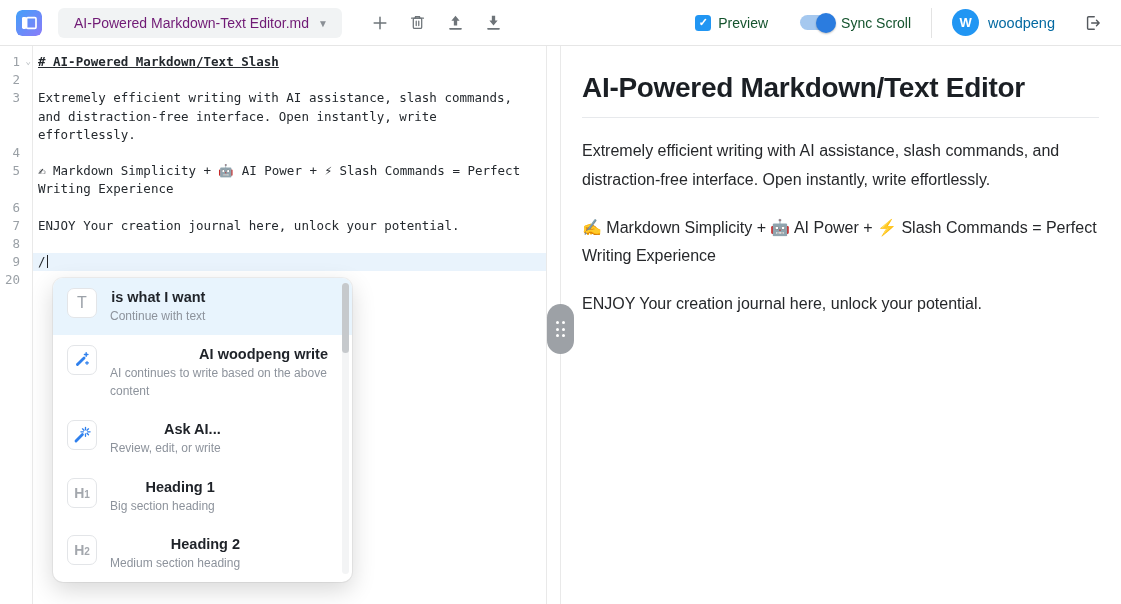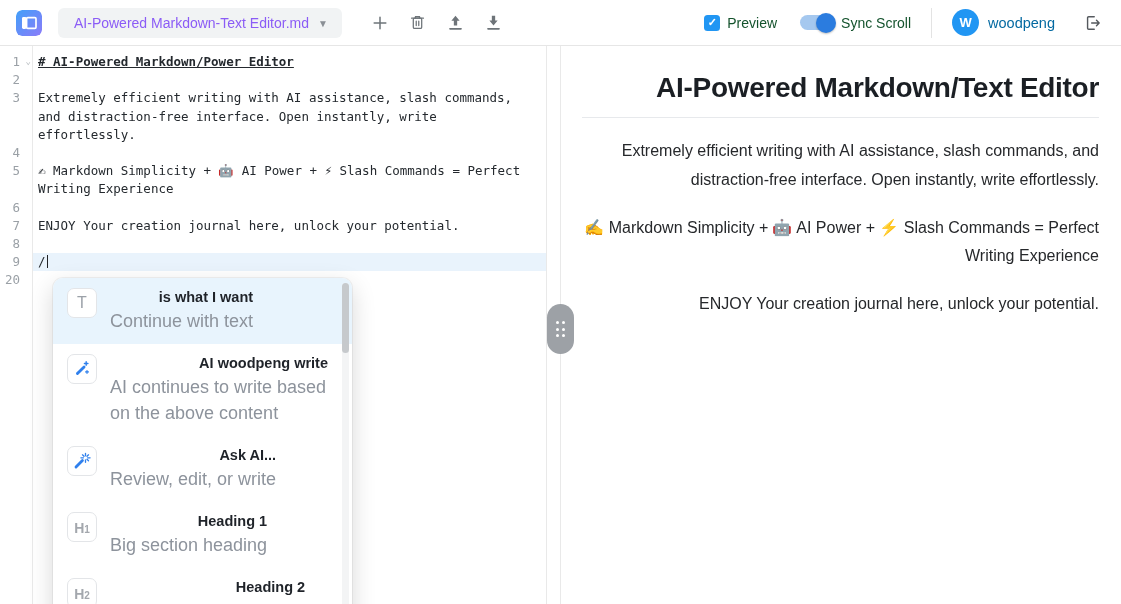--- a/index.html
+++ b/index.html
@@ -5,50 +5,50 @@
   * { margin:0; padding:0; box-sizing:border-box; }
   html,body { width:1121px; height:604px; background:#fff; overflow:hidden;
               font-family:"Liberation Sans", sans-serif; }
 
   
   .toolbar { height:46px; display:flex; align-items:center; padding:0 16px;
              border-bottom:1px solid #e6e6e6; background:#fff; }
   .logo { width:26px; height:26px; border-radius:6px; flex:0 0 auto; margin-right:16px; }
   .file-pill { display:flex; align-items:center; gap:9px; background:#f1f3f4;
                border-radius:6px; height:30px; padding:0 14px 0 16px; cursor:pointer; }
-  .file-pill .fname { font-size:14px; color:#8b5cf6; }
+  .file-pill .fname { font-size:14px; color:#701a75; }
   .file-pill .caret { font-size:10px; color:#8a8f95; transform:translateY(1px); }
   .tb-actions { display:flex; align-items:center; gap:14px; margin-left:26px; }
   .tb-btn { width:24px; height:24px; display:flex; align-items:center; justify-content:center;
             background:none; border:none; cursor:pointer; }
   .tb-btn svg { display:block; }
 
   .tb-right { margin-left:auto; display:flex; align-items:center; }
   .chk-wrap { display:flex; align-items:center; gap:7px; cursor:pointer; }
   .chk-box { width:16px; height:16px; border-radius:3.5px; background:#2196f3; color:#fff;
              display:flex; align-items:center; justify-content:center; font-size:11px; font-weight:bold; }
   .tb-label { font-size:14px; color:#14532d; }
-  .toggle-wrap { display:flex; align-items:center; gap:7px; margin-left:23px; cursor:pointer; }
+  .toggle-wrap { display:flex; align-items:center; gap:7px; margin-left:32px; cursor:pointer; }
   .toggle { position:relative; width:34px; height:15px; border-radius:8px; background:#a5c8ef; }
   .toggle .knob { position:absolute; right:-2px; top:-2.5px; width:20px; height:20px;
                   border-radius:50%; background:#2b7cdf; box-shadow:0 1px 2px rgba(0,0,0,.25); }
   .vdiv { width:1px; height:30px; background:#e3e3e3; margin:0 20px 0 20px; }
   .user-wrap { display:flex; align-items:center; gap:9px; cursor:pointer; }
   .avatar { width:27px; height:27px; border-radius:50%; background:#2196f3; color:#fff;
             display:flex; align-items:center; justify-content:center; font-size:13px; font-weight:bold; }
   .username { font-size:14.5px; color:#0369a1; }
   .exit-btn { margin-left:26px; }
 
   
   .main { position:relative; display:flex; height:558px; background:#fff; }
   .editor-pane { position:relative; width:547px; flex:0 0 547px; border-right:1px solid #e9e9e9;
                  padding-top:7px; overflow:hidden; }
   .gutter-sep { position:absolute; left:32px; top:0; bottom:0; width:1px; background:#e9e9e9; }
   .pane-gap { width:13px; flex:0 0 13px; background:#fff; }
-  .preview-pane { flex:1; border-left:1px solid #e9e9e9; padding:26px 22px 0 21px; overflow:hidden;text-align:right; }
+  .preview-pane { flex:1; border-left:1px solid #e9e9e9; padding:26px 22px 0 21px; overflow:hidden; }
 
   
   .ed-row { display:flex; font-family:"DejaVu Sans Mono", monospace; font-size:12.5px;
             line-height:18.2px; min-height:18.2px; }
   .gutter-cell { flex:0 0 32px; text-align:right; padding-right:12px; color:#9aa0a6;
                  position:relative; user-select:none; }
   .fold { position:absolute; right:1px; top:-1px; font-size:9px; color:#b3b8bd; cursor:pointer; }
   .code-cell { flex:1; padding-left:6px; color:#24292e; white-space:pre-wrap; word-break:break-word; }
   .code-cell .code-text { display:block; max-width:66ch; }
   .ed-row.active .code-cell { background:#e9f3fc; }
@@ -62,21 +62,21 @@
                 box-shadow:0 0 0 1px rgba(0,0,0,.05), 0 8px 24px rgba(0,0,0,.16); }
   .menu-item { display:flex; align-items:flex-start; gap:13px; padding:10px 24px 10px 14px; cursor:pointer; }
   .menu-item.selected { background:#e8f4fd; }
   .mi-icon { flex:0 0 30px; width:30px; height:30px; border:1px solid #e3e5e8; border-radius:7px;
              background:#fff; display:flex; align-items:center; justify-content:center;
              color:#9ba1a8; font-size:15px; }
   .mi-icon .hletter { font-size:14px; font-weight:600; color:#a3a7ad; }
   .mi-icon .hdigit { font-size:10px; font-weight:600; color:#a3a7ad; transform:translateY(2px); }
   .mi-text { padding-top:1px; }
   .mi-title { font-size:14.5px; font-weight:600; color:#1f2329; margin-bottom:3px;text-align:right; }
-  .mi-desc { font-size:18px; color:#8d939c; line-height:1.45; }
+  .mi-desc { font-size:12px; color:#8d939c; line-height:1.45; }
   .menu-track { position:absolute; right:3px; top:5px; bottom:8px; width:7px;
                 background:#f3f4f5; border-radius:4px; }
   .menu-thumb { position:absolute; right:3px; top:5px; width:7px; height:70px;
                 background:#c6c9cc; border-radius:4px; cursor:pointer; }
 
   
   .drag-handle { position:absolute; left:547px; top:258px; width:27px; height:50px;
                  border-radius:14px; background:#9da1a6; z-index:5; cursor:col-resize;
                  display:flex; align-items:center; justify-content:center; }
   .dots { display:grid; grid-template-columns:3px 3px; grid-template-rows:3px 3px 3px; gap:3.5px; }
@@ -180,21 +180,21 @@
   </div>
 </header>
 
 <div class="main">
 
   <section class="editor-pane">
     <div class="gutter-sep"></div>
     <div id="editor-lines">
         <div class="ed-row heading">
           <div class="gutter-cell">1<span class="fold">⌄</span></div>
-          <div class="code-cell"><span class="code-text"># AI-Powered Markdown/Power Editor</span></div>
+          <div class="code-cell"><span class="code-text"># AI-Powered Markdown/Text Slash</span></div>
         </div>
         <div class="ed-row">
           <div class="gutter-cell">2</div>
           <div class="code-cell"><span class="code-text"></span></div>
         </div>
         <div class="ed-row">
           <div class="gutter-cell">3</div>
           <div class="code-cell"><span class="code-text">Extremely efficient writing with AI assistance, slash commands, and distraction-free interface. Open instantly, write effortlessly.</span></div>
         </div>
         <div class="ed-row">

